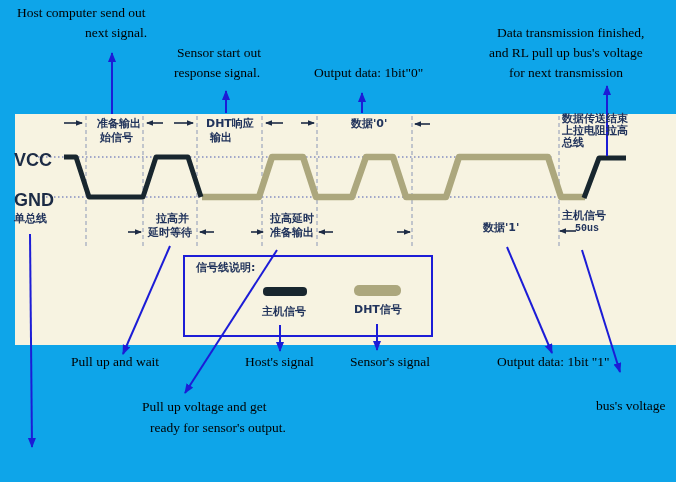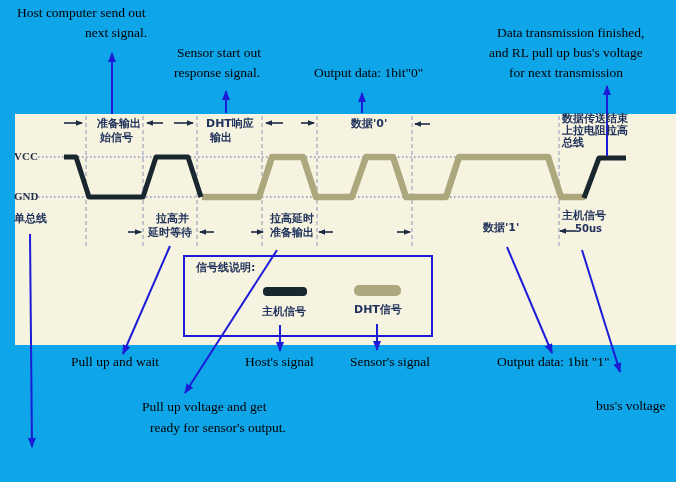--- a/index.html
+++ b/index.html
@@ -6,22 +6,22 @@
     --blue:#1c1cd6; --navy:#22345c; --panel:#f7f3e1;
     --host:#18262e; --dht:#aca77d; --divider:#8b97b6; --dotted:#4a5ab0;
   }
   html,body{margin:0;padding:0;background:#fff;}
   #stage{position:relative;width:676px;height:482px;background:#0ea5e9;overflow:hidden;
          font-family:"Liberation Serif",serif;}
   .en{position:absolute;font-family:"Liberation Serif",serif;font-size:13.5px;color:#000;
       white-space:nowrap;line-height:1.1;}
   .cn{position:absolute;font-family:"DejaVu Sans",sans-serif;font-weight:bold;font-size:11px;
       color:var(--navy);white-space:nowrap;line-height:1.1;}
-  .cn-sm{font-size:10px;}
-  .axis{position:absolute;font-family:Liberation Serif, serif;font-weight:bold;font-size:11px;
+  .cn-sm{font-size:10px;font-family:Liberation Mono, monospace;}
+  .axis{position:absolute;font-family:Liberation Sans, sans-serif;font-weight:bold;font-size:18px;
       color:#1c2b45;white-space:nowrap;}
   #panel{position:absolute;left:15px;top:114px;width:674px;height:231px;background:var(--panel);}
   #legend-box{position:absolute;left:183px;top:255px;width:250px;height:82px;
       border:2px solid var(--blue);background:var(--panel);box-sizing:border-box;}
   .swatch{position:absolute;}
   #host-swatch{left:263px;top:287px;width:44px;height:9px;border-radius:4px;background:var(--host);}
   #dht-swatch{left:354px;top:285px;width:47px;height:11px;border-radius:5px;background:var(--dht);}
   svg{position:absolute;left:0;top:0;}
   .divider{stroke:var(--divider);stroke-width:1;stroke-dasharray:4 3;}
   .dotline{stroke:var(--dotted);stroke-width:1;stroke-dasharray:1.5 2.5;}

